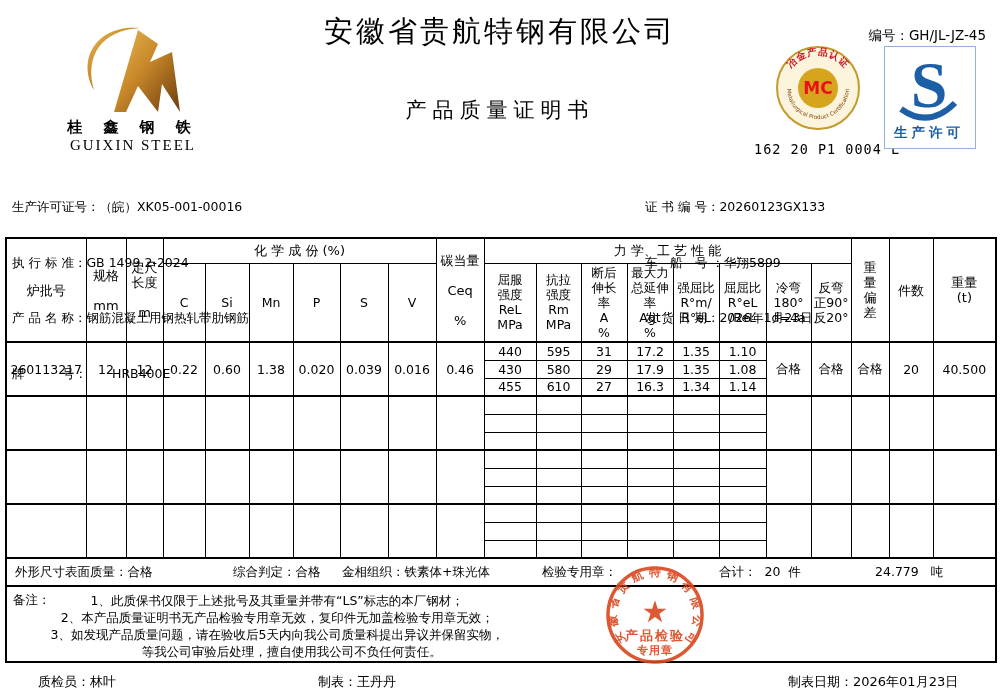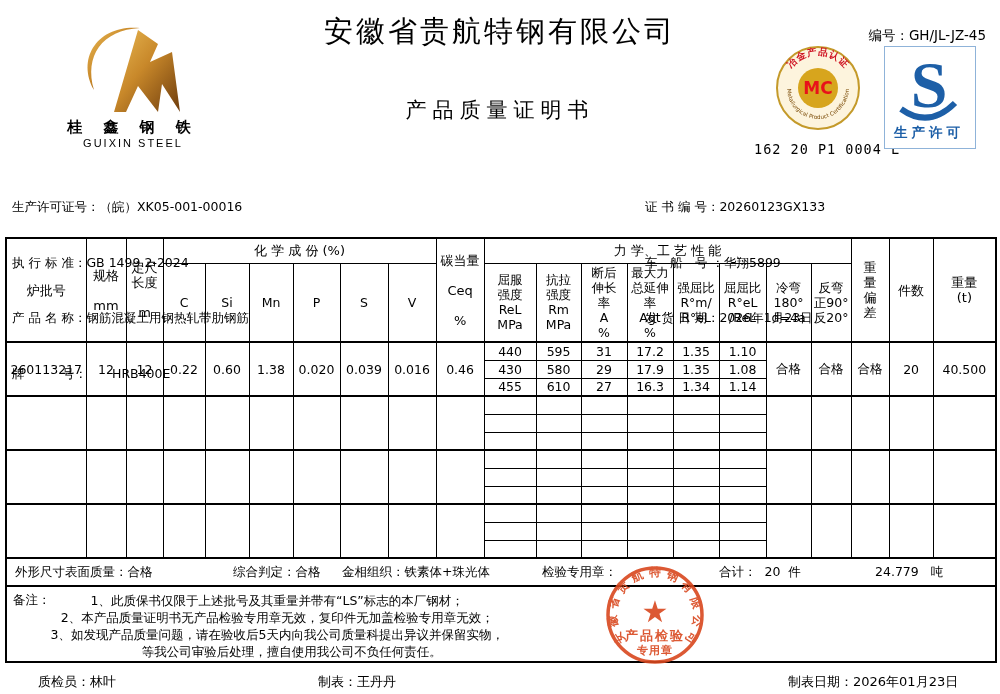--- a/index.html
+++ b/index.html
@@ -8,21 +8,21 @@
 
   
   .title    { position:absolute; top:12px; left:0; right:0; text-align:center;
               font-family:"Liberation Serif","DejaVu Serif",serif; font-size:29px; letter-spacing:3px; }
   .subtitle { position:absolute; top:96px; left:0; right:0; text-align:center;
               font-family:"Liberation Serif","DejaVu Serif",serif; font-size:21px; letter-spacing:6px; }
   .cert-no  { position:absolute; top:27px; right:14px; font-size:13.5px; }
 
   .logo     { position:absolute; left:38px; top:22px; width:142px; text-align:center;margin-left:24px; }
   .logo-cn  { font-size:15px; font-weight:bold; letter-spacing:8px; margin-top:0; white-space:nowrap; }
-  .logo-en  { font-size:11px; letter-spacing:2px; font-family:Liberation Sans, sans-serif; white-space:nowrap; }
+  .logo-en  { font-size:15px; letter-spacing:2px; font-family:Liberation Serif, serif; white-space:nowrap; }
 
   .mc       { position:absolute; left:776px; top:46px; }
   .mc-code  { position:absolute; left:754px; top:141px; font-size:13.5px; letter-spacing:1px;
               font-family:"DejaVu Sans Mono","Liberation Mono",monospace; }
   .qs       { position:absolute; left:884px; top:46px; width:90px; height:101px; border:1px solid #8fb3d9; background:#fff; }
 
   
   .info-col { position:absolute; top:161px; font-size:12.5px; line-height:18.5px; white-space:pre; }
   #info-left  { left:12px; }
   #info-mid   { left:305px; }

